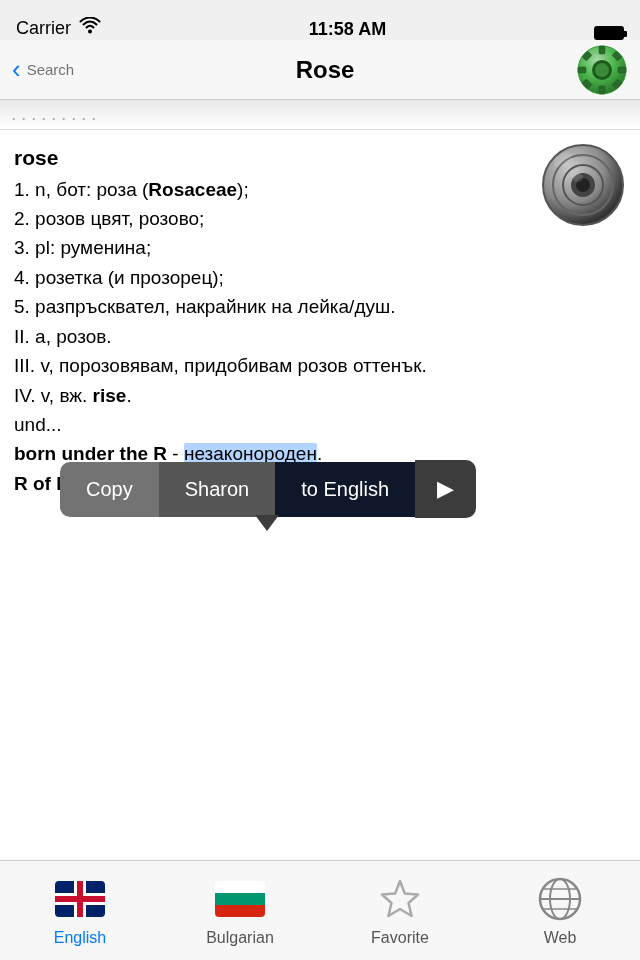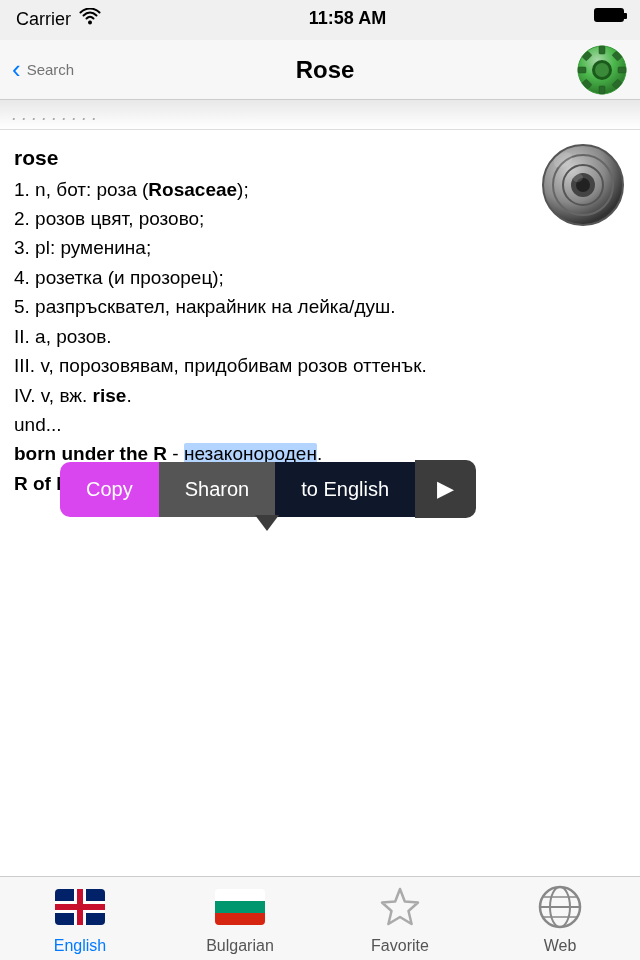--- a/index.html
+++ b/index.html
@@ -11,23 +11,23 @@
       background: #fff;
       overflow: hidden;
       position: relative;
     }
 
     
     .status-bar {
       height: 40px;
       background: #f0f0f0;
       display: flex;
-      align-items: flex-start;
+      align-items: flex-end;
       justify-content: space-between;
-      padding: 8px 16px;
+      padding: 0 16px;
       font-size: 18px;
       font-weight: 500;
     }
     .status-left { display: flex; align-items: center; gap: 8px; }
     .status-center { font-weight: 600; font-size: 18px; }
     .status-right { display: flex; align-items: center; gap: 6px; }
     .battery-icon {
       width: 30px; height: 14px; border: 2px solid #000; border-radius: 3px;
       position: relative; background: #000;
     }
@@ -96,21 +96,21 @@
     .context-menu {
       position: absolute;
       left: 60px;
       top: 460px;
       display: flex;
       align-items: center;
       background: transparent;
       z-index: 100;
     }
     .ctx-btn {
-      background: #d946ef;
+      background: #737373;
       color: #fff;
       font-size: 20px;
       padding: 16px 26px;
       border: none;
       cursor: pointer;
       white-space: nowrap;
     }
     .ctx-btn:first-child {
       border-radius: 10px 0 0 10px;
     }
@@ -144,21 +144,21 @@
     
     .selected-text {
       background: #b3d4ff;
       border-radius: 2px;
     }
 
     
     .tab-bar {
       position: absolute;
       bottom: 0; left: 0; right: 0;
-      height: 84px;
+      height: 100px;
       background: #f7f7f7;
       border-top: 1px solid #ccc;
       display: flex;
       align-items: center;
       justify-content: space-around;
     }
     .tab-item {
       display: flex; flex-direction: column;
       align-items: center; gap: 5px;
       cursor: pointer; min-width: 100px;

